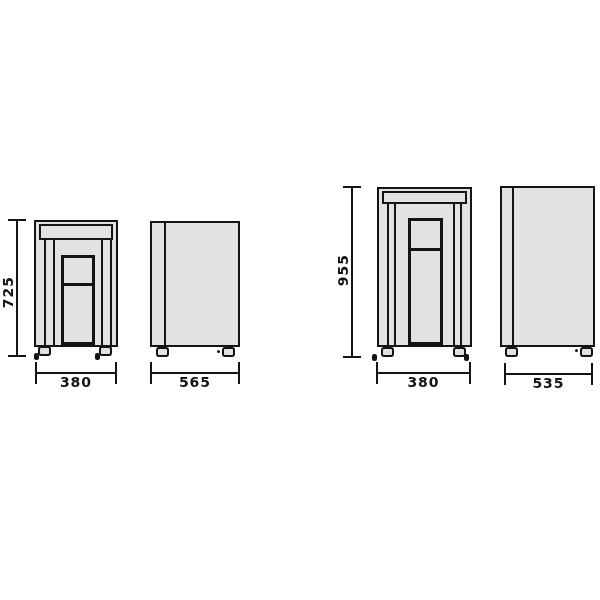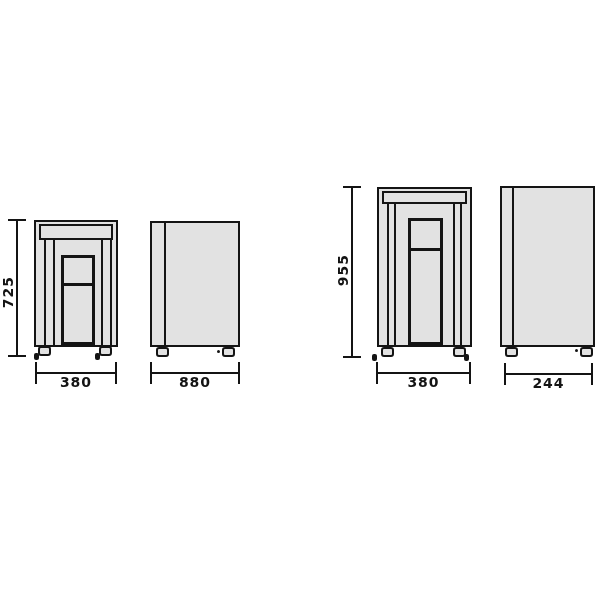--- a/index.html
+++ b/index.html
@@ -58,21 +58,21 @@
   </div>
 
   <div class="lineH" style="left:35px; top:372px; width:82px;"></div>
   <div class="tickV" style="left:35px; top:362px;"></div>
   <div class="tickV" style="left:115px; top:362px;"></div>
   <div class="dimlabel" style="left:35px; width:82px; top:375px;">380</div>
 
   <div class="lineH" style="left:150px; top:372px; width:90px;"></div>
   <div class="tickV" style="left:150px; top:362px;"></div>
   <div class="tickV" style="left:238px; top:362px;"></div>
-  <div class="dimlabel" style="left:150px; width:90px; top:375px;">880</div>
+  <div class="dimlabel" style="left:150px; width:90px; top:375px;">565</div>
 
   <div class="lineV" style="left:351px; top:187px; height:171px;"></div>
   <div class="lineH" style="left:343px; top:186px; width:18px;"></div>
   <div class="lineH" style="left:343px; top:356px; width:18px;"></div>
   <div class="dimlabel rot" style="left:323px; top:263px; width:40px;">955</div>
 
   <div class="mark" style="left:372px; top:354px;"></div>
   <div class="mark" style="left:464px; top:354px;"></div>
   <div class="caster" style="left:381px; top:347px;"></div>
   <div class="caster" style="left:453px; top:347px;"></div>
@@ -97,15 +97,15 @@
   </div>
 
   <div class="lineH" style="left:376px; top:372px; width:95px;"></div>
   <div class="tickV" style="left:376px; top:362px;"></div>
   <div class="tickV" style="left:469px; top:362px;"></div>
   <div class="dimlabel" style="left:376px; width:95px; top:375px;">380</div>
 
   <div class="lineH" style="left:504px; top:373px; width:89px;"></div>
   <div class="tickV" style="left:504px; top:363px;"></div>
   <div class="tickV" style="left:591px; top:363px;"></div>
-  <div class="dimlabel" style="left:504px; width:89px; top:376px;">244</div>
+  <div class="dimlabel" style="left:504px; width:89px; top:376px;">535</div>
 
 </div>
 
 </body></html>

